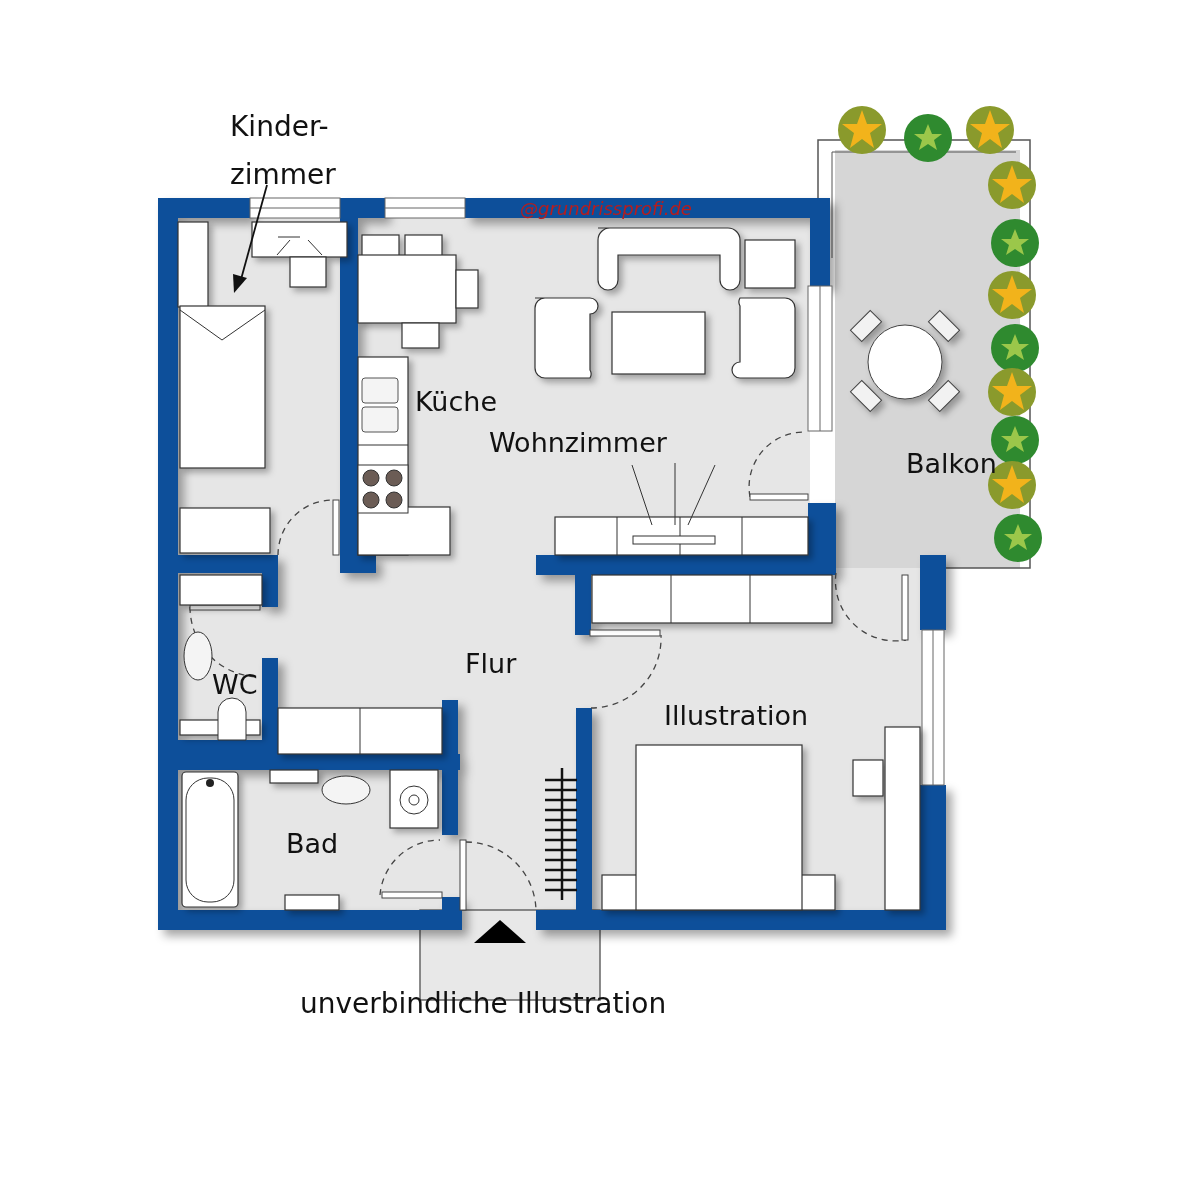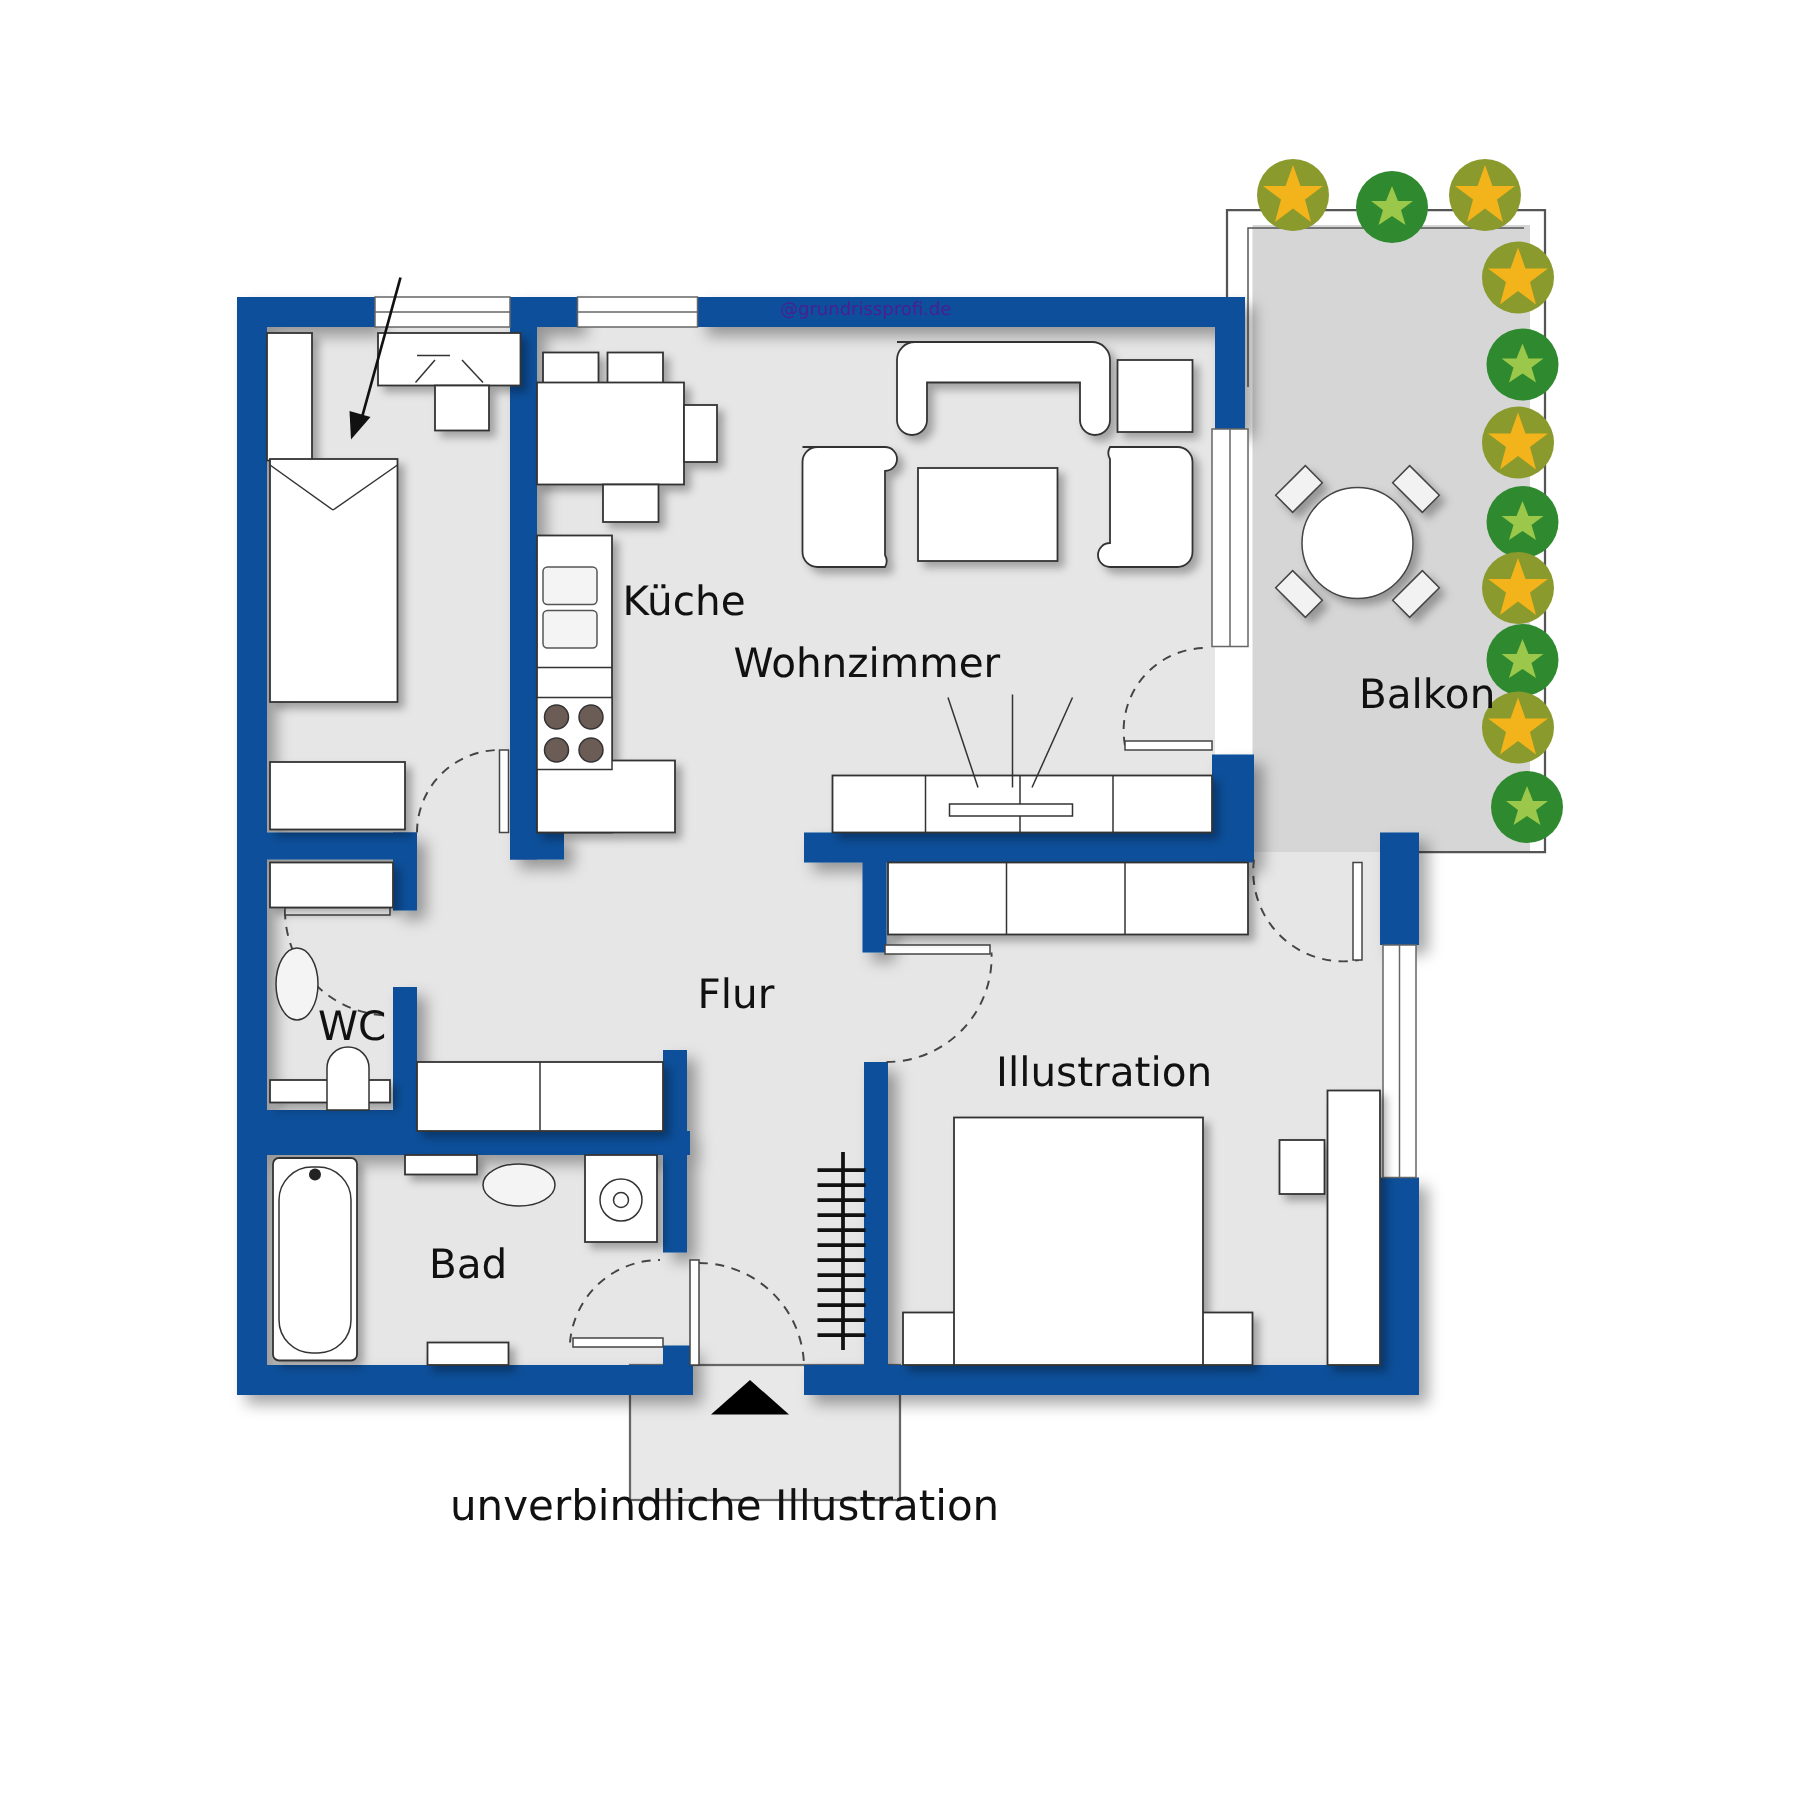--- a/index.html
+++ b/index.html
@@ -11,21 +11,21 @@
   .lbl-kueche{left:415px;top:388px;}
   .lbl-wohn{left:489px;top:429px;text-align:center;}
   .lbl-balkon{left:858px;top:450px;margin-left:48px;}
   .lbl-flur{left:465px;top:650px;}
   .lbl-wc{left:212px;top:671px;}
   .lbl-schlaf{left:664px;top:702px;}
   .lbl-bad{left:286px;top:830px;}
   .lbl-footer{left:300px;top:990px;font-size:28px;}
   .watermark{position:absolute;left:355px;top:565px;font-family:"Liberation Sans",sans-serif;font-weight:bold;font-size:70px;letter-spacing:1px;color:rgba(120,165,205,.45);white-space:nowrap;line-height:1;}
   .watermark .accent{color:rgba(240,165,110,.45);}
-  .copyright{position:absolute;left:520px;top:200px;color:#4c1d95;font-size:12px;line-height:1;white-space:nowrap;}
+  .copyright{position:absolute;left:520px;top:200px;color:#b91c1c;font-size:18px;line-height:1;white-space:nowrap;font-style:italic;}
 </style>
 </head>
 <body>
 
 <div class="stage">
 <svg width="1200" height="1200" viewBox="0 0 1200 1200">
   <defs>
     <filter id="sh" x="-20%" y="-20%" width="160%" height="160%">
       <feDropShadow dx="6" dy="6" stdDeviation="5" flood-color="#000" flood-opacity="0.35"></feDropShadow>
     </filter>
@@ -277,20 +277,24 @@
     <line x1="267" y1="185" x2="240" y2="283" stroke="#111" stroke-width="1.8"></line>
     <polygon points="234,293 233,274 247,278" fill="#111"></polygon>
   </g>
 
   <polygon points="474,943 500,920 526,943" fill="#000"></polygon>
 </svg>
 
 <div class="copyright">@grundrissprofi.de</div>
 
 
+<div class="label lbl-kinder">
+      <div>Kinder-</div>
+      <div>zimmer</div>
+    </div>
 <div class="label lbl-kueche">Küche</div>
 <div class="label lbl-wohn">Wohnzimmer</div>
 <div class="label lbl-balkon">Balkon</div>
 <div class="label lbl-flur">Flur</div>
 <div class="label lbl-wc">WC</div>
 <div class="label lbl-schlaf">Illustration</div>
 <div class="label lbl-bad">Bad</div>
 <div class="label lbl-footer">unverbindliche Illustration</div>
 </div>
 

